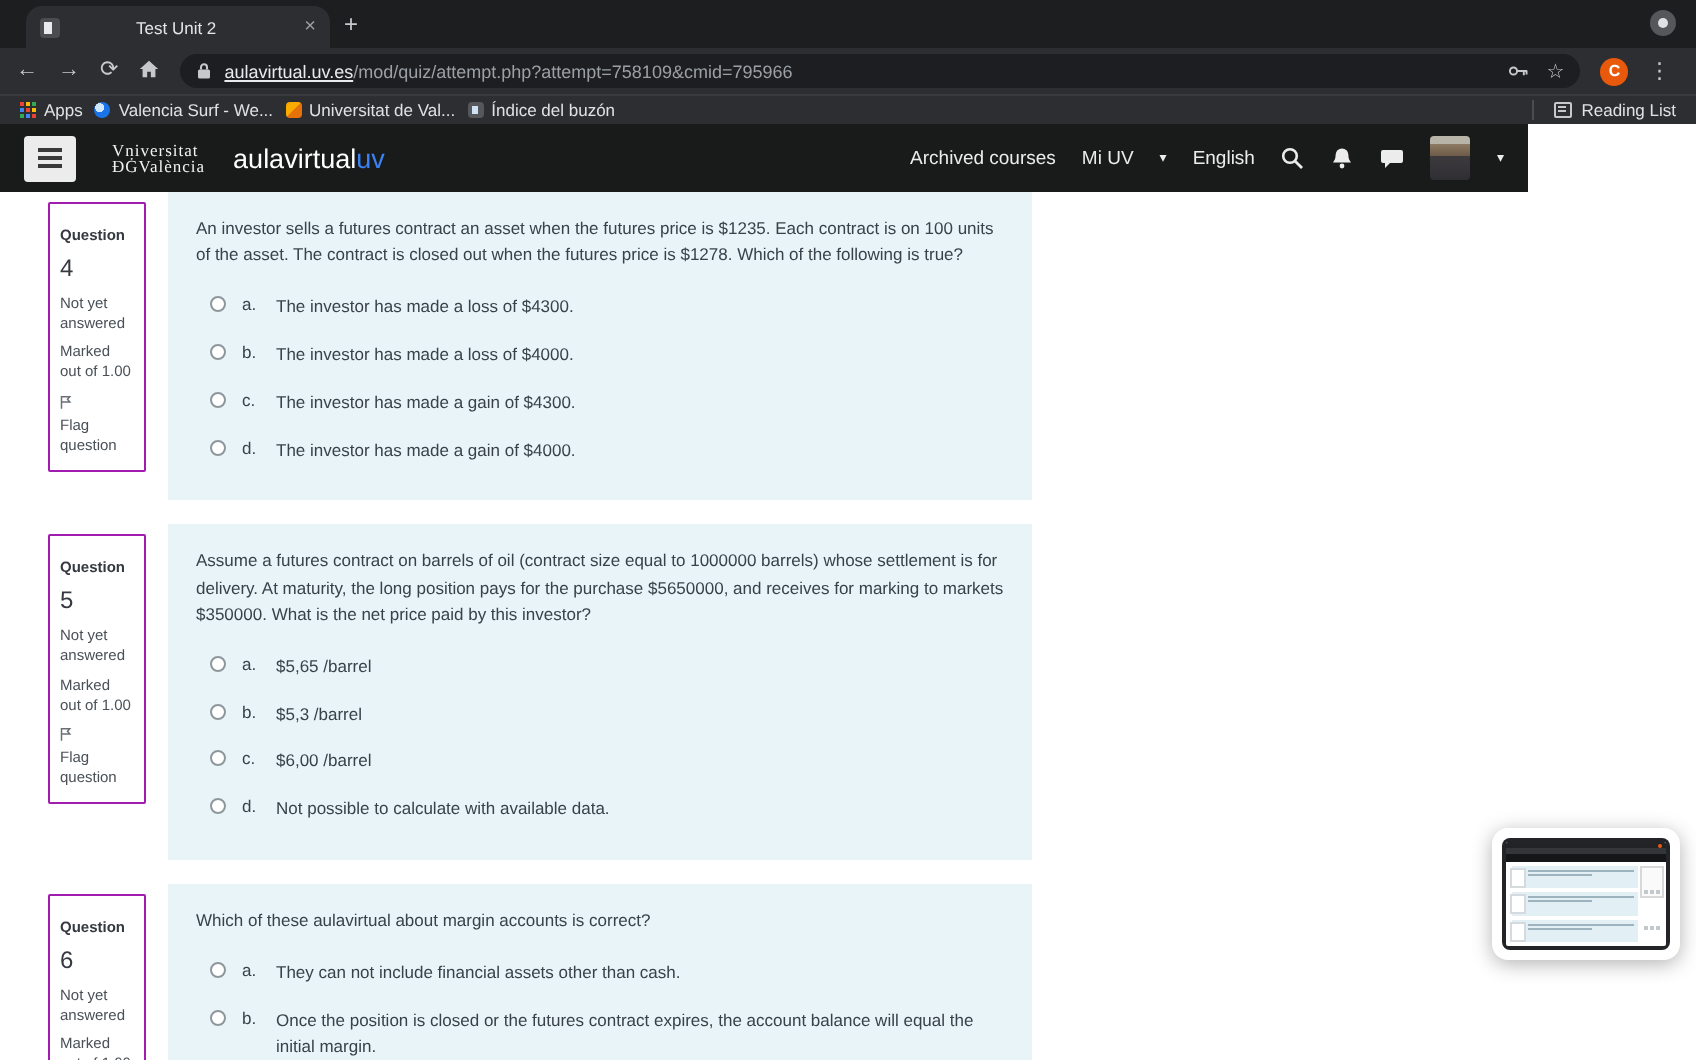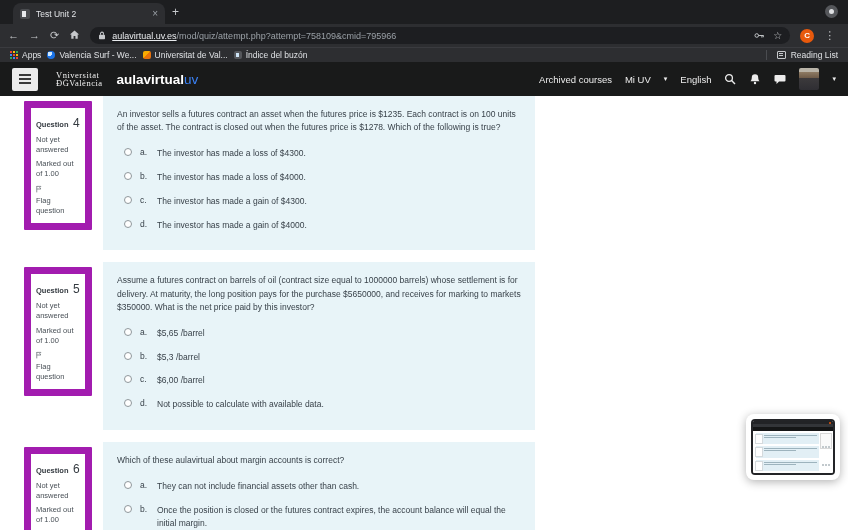--- a/index.html
+++ b/index.html
@@ -6,21 +6,21 @@
   html,body { width:848px; height:530px; }
   body { font-family:"Liberation Sans", sans-serif; background:#fff; overflow:hidden; }
   #app { position:relative; width:848px; height:530px; background:#fff; overflow:hidden; }
 
   
   .titlebar { position:absolute; left:0; top:0; width:848px; height:24px; background:#1d1e20; }
   .tab { position:absolute; left:13px; top:3px; width:152px; height:21px; background:#2d2e31;
          border-radius:8px 8px 0 0; display:flex; align-items:center; padding:0 7px; gap:6px; }
   .tab-favicon { width:10px; height:10px; background:#4a4c50; border-radius:2px; position:relative; flex:none; }
   .tab-favicon::after { content:""; position:absolute; left:2px; top:2px; width:4px; height:6px; background:#e8eaed; }
-  .tab-title { color:#e3e5e8; font-size:8.5px; flex:1; white-space:nowrap; overflow:hidden; }
+  .tab-title { color:#e3e5e8; font-size:8.5px; flex:1; white-space:nowrap; overflow:hidden;margin-left:32px; }
   .tab-close { color:#9aa0a6; font-size:10px; line-height:10px; flex:none; }
   .newtab-btn { position:absolute; left:172px; top:5px; color:#c8cacd; font-size:12px; }
   .rec-indicator { position:absolute; right:10px; top:5px; width:13px; height:13px; border-radius:50%;
                    background:#55575b; display:flex; align-items:center; justify-content:center; }
   .rec-indicator::after { content:""; width:5px; height:5px; border-radius:50%; background:#dfe1e4; }
 
   .toolbar { position:absolute; left:0; top:24px; width:848px; height:23px; background:#2d2e31;
              display:flex; align-items:center; padding:0 8px; gap:10px; }
   .nav-ico { color:#c6c8cb; font-size:11px; line-height:11px; }
   .omnibox { flex:1; height:17px; background:#1d1e21; border-radius:9px; display:flex; align-items:center;
@@ -43,43 +43,43 @@
   .fav { width:8px; height:8px; border-radius:2px; flex:none; }
   .fav-blue { background:radial-gradient(circle at 35% 35%, #cfe8ff 0 30%, #1a73e8 31%); border-radius:50%; }
   .fav-orange { background:linear-gradient(135deg,#f9ab00 50%, #e8710a 50%); }
   .fav-gray { background:#55575b; position:relative; }
   .fav-gray::after { content:""; position:absolute; left:2.5px; top:2px; width:3px; height:4px; background:#cde3f5; }
   .bm-right { margin-left:auto; display:flex; align-items:center; gap:5px; border-left:1px solid #4a4c50; padding-left:10px; }
   .rl-ico { width:9px; height:8px; border:1px solid #c6c8cb; border-radius:1px; position:relative; }
   .rl-ico::after { content:""; position:absolute; left:1px; top:1px; width:4px; height:1px; background:#c6c8cb; box-shadow:0 2px 0 #c6c8cb; }
 
   
-  .uv-header { position:absolute; left:0; top:62px; width:848px; height:34px; background:#191a1a;
+  .uv-header { position:absolute; left:0; top:62px; width:764px; height:34px; background:#191a1a;
                display:flex; align-items:center; padding:0 12px; }
   .hamburger { width:26px; height:23px; background:#ececec; border-radius:2px; display:flex; flex-direction:column;
                justify-content:center; align-items:center; gap:2px; flex:none; }
   .hamburger i { width:12px; height:2px; background:#3a3a3a; }
   .uv-logo { margin-left:18px; font-family:"Liberation Serif", serif; color:#f2f2f2; line-height:1;
              letter-spacing:.5px; flex:none; }
   .uv-logo .l1 { font-size:8.5px; }
   .uv-logo .l2 { font-size:8.5px; }
   .brand { margin-left:14px; font-size:13.5px; color:#fff; flex:none; }
-  .brand b { font-weight:bold; }
+  .brand b { font-weight:normal; }
   .brand span { color:#3b82f6; font-weight:normal; }
   .uv-nav { margin-left:auto; display:flex; align-items:center; gap:13px; color:#ececec; font-size:9.5px;justify-content:flex-end; }
   .caret { font-size:7px; color:#ececec; }
   .hdr-ico { width:12px; height:12px; }
   .hdr-ico svg { display:block; }
   .user-avatar { width:20px; height:22px; border-radius:2px;
                  background:linear-gradient(180deg,#b9b4a8 0%,#b9b4a8 18%,#8d7a63 19%,#6e5b48 45%,#3c3a3c 46%,#2f2e33 100%); }
 
   
   .page { position:absolute; left:0; top:96px; width:848px; height:434px; background:#fff; overflow:hidden; }
   .qblock { display:flex; align-items:flex-start; margin:0 0 12px 24px; }
-  .qinfo { width:68px; flex:none; background:#fff; border:7px solid #a21caf; border-radius:1px;
+  .qinfo { width:49px; flex:none; background:#fff; border:1px solid #a21caf; border-radius:1px;
            padding:5px 5px 7px 5px; margin-top:5px; color:#495057; }
   .qnum { color:#343a40; margin-bottom:4px; }
   .qlabel { font-size:7.5px; font-weight:bold; }
   .qn { font-size:12px; }
   .qstatus, .qmark { font-size:7.5px; line-height:1.35; margin-bottom:4px; }
   .qflag { font-size:7.5px; line-height:1.35; display:flex; gap:3px;flex-direction:column; }
   .flag-ico { flex:none; margin-top:1px; }
   .qpanel { margin-left:11px; width:432px; background:#e8f4f8; padding:12px 14px 8px 14px; }
   .qtext { font-size:8.5px; color:#39424a; line-height:1.55; margin-bottom:13px; }
   .opt { display:flex; align-items:flex-start; gap:8px; margin-bottom:11px; margin-left:7px; }

